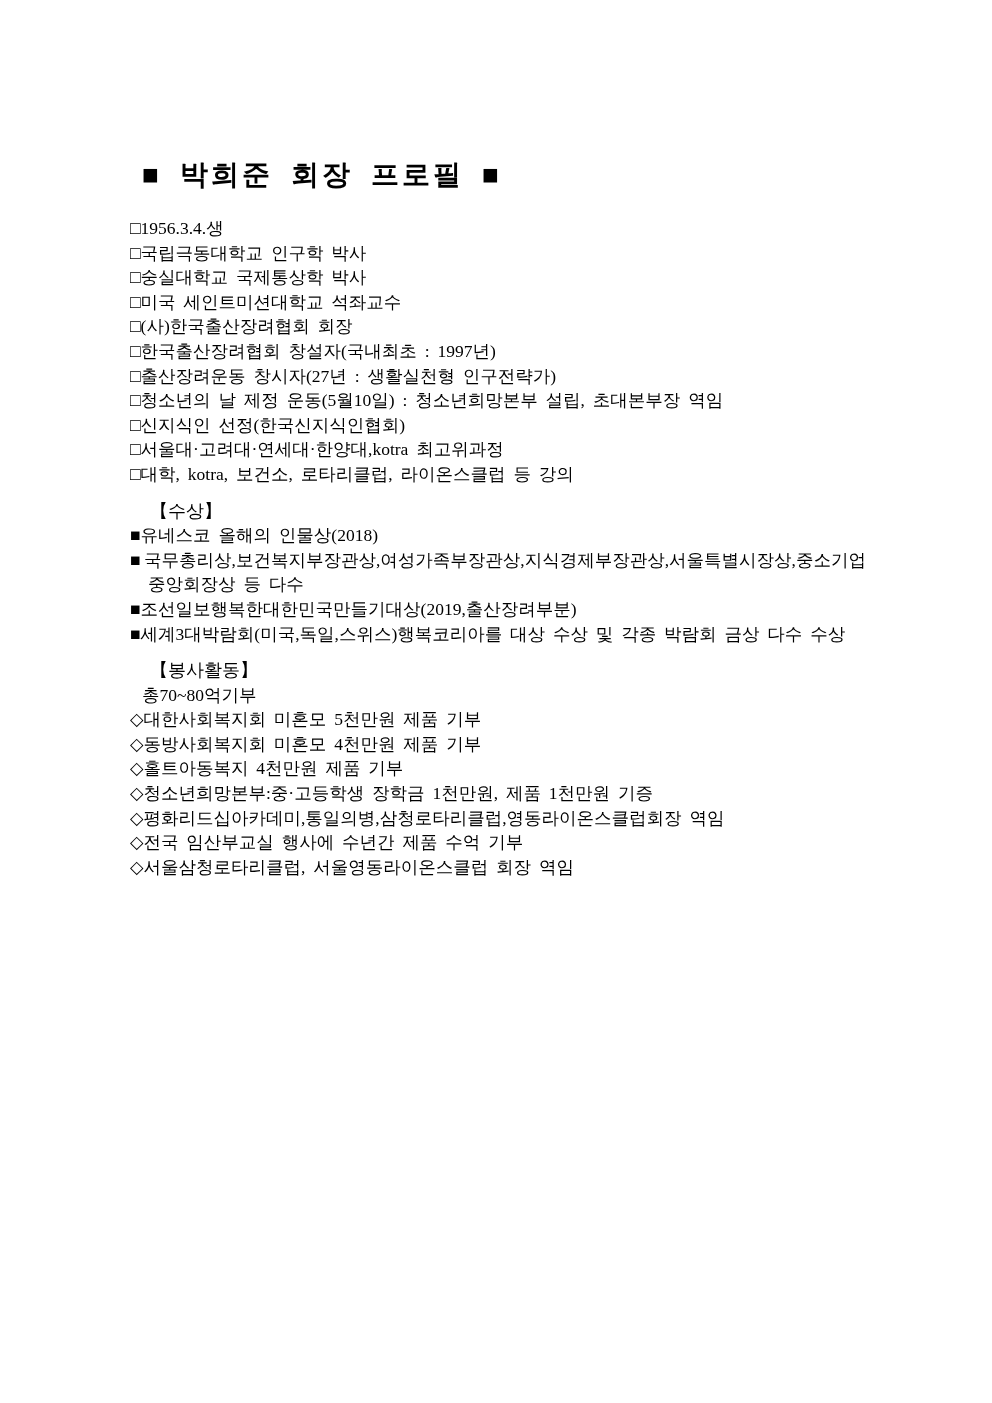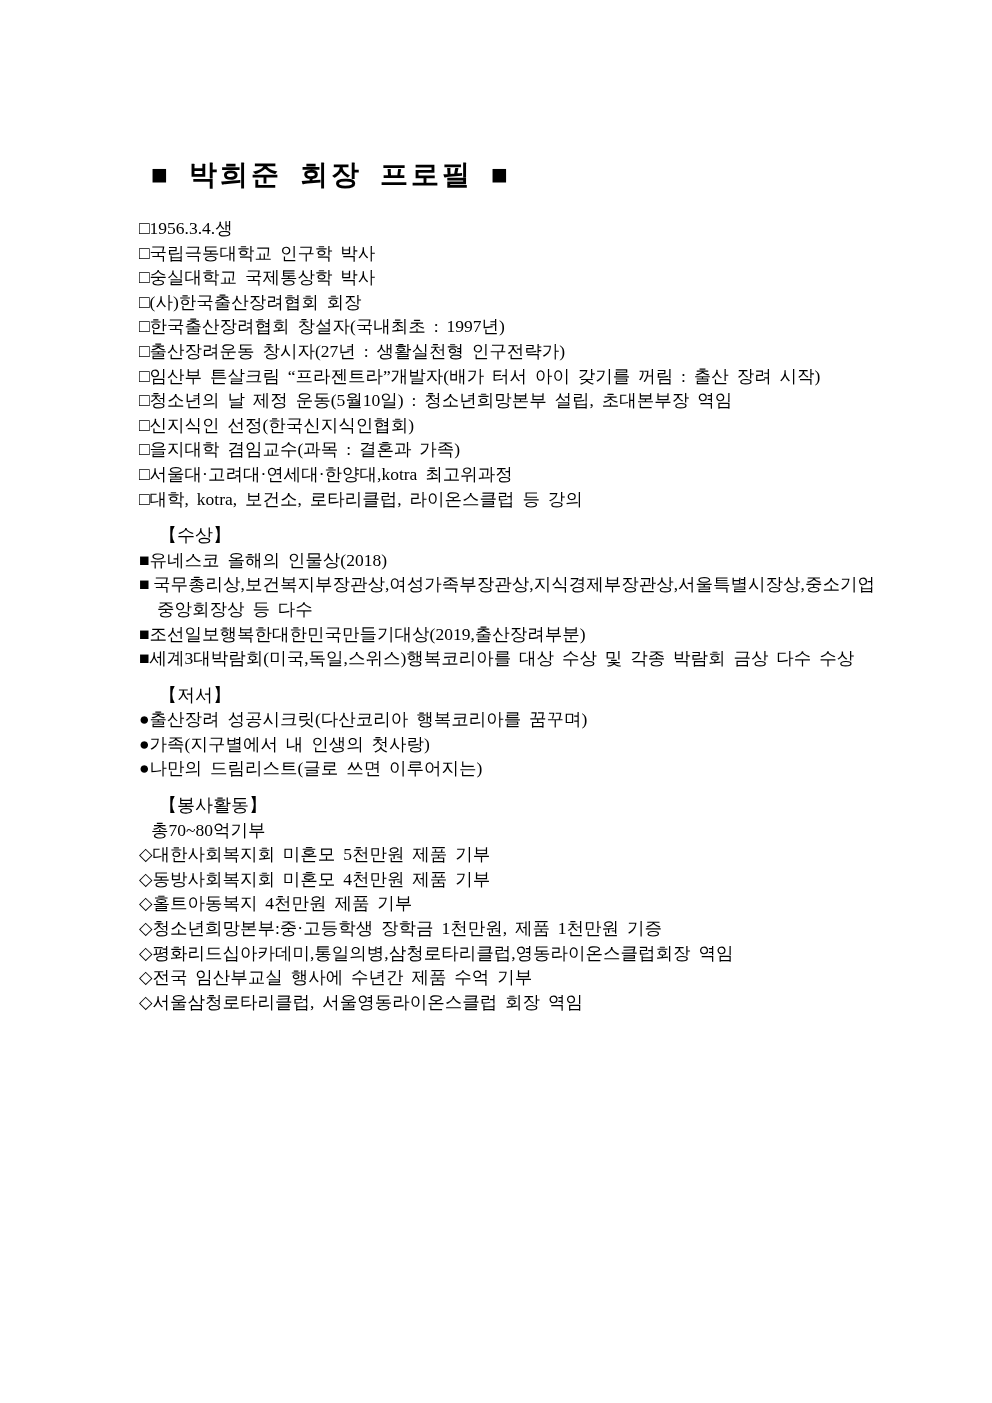--- a/index.html
+++ b/index.html
@@ -11,21 +11,21 @@
     position: relative;
     width: 992px;
     height: 1403px;
     background: #ffffff;
     color: #000000;
     font-family: "Liberation Serif", "DejaVu Serif", serif;
     overflow: hidden;
   }
   .content {
     position: absolute;
-    left: 151px;
+    left: 142px;
     top: 158px;
     width: 724px;
   }
   .doc-title {
     margin: 0;
     font-size: 28px;
     line-height: 34px;
     font-weight: 700;
     letter-spacing: 3px;
     word-spacing: 8px;
@@ -60,45 +60,38 @@
 
 <div class="page">
   <div class="content">
 
     <h1 class="doc-title">■ 박희준 회장 프로필 ■</h1>
 
     <div class="block">
       <div class="item hang">□1956.3.4.생</div>
       <div class="item hang">□국립극동대학교 인구학 박사</div>
       <div class="item hang">□숭실대학교 국제통상학 박사</div>
+      <div class="item hang">□미국 세인트미션대학교 석좌교수</div>
       <div class="item hang">□(사)한국출산장려협회 회장</div>
       <div class="item hang">□한국출산장려협회 창설자(국내최초 : 1997년)</div>
       <div class="item hang">□출산장려운동 창시자(27년 : 생활실천형 인구전략가)</div>
-      <div class="item hang">□임산부 튼살크림 “프라젠트라”개발자(배가 터서 아이 갖기를 꺼림 : 출산 장려 시작)</div>
       <div class="item hang">□청소년의 날 제정 운동(5월10일) : 청소년희망본부 설립, 초대본부장 역임</div>
       <div class="item hang">□신지식인 선정(한국신지식인협회)</div>
-      <div class="item hang">□을지대학 겸임교수(과목 : 결혼과 가족)</div>
       <div class="item hang">□서울대·고려대·연세대·한양대,kotra 최고위과정</div>
       <div class="item hang">□대학, kotra, 보건소, 로타리클럽, 라이온스클럽 등 강의</div>
     </div>
 
     <div class="section">
       <h2 class="section-heading">【수상】</h2>
       <div class="item hang">■유네스코 올해의 인물상(2018)</div>
       <div class="item hang">■국무총리상,보건복지부장관상,여성가족부장관상,지식경제부장관상,서울특별시장상,중소기업중앙회장상 등 다수</div>
       <div class="item hang">■조선일보행복한대한민국만들기대상(2019,출산장려부분)</div>
       <div class="item hang">■세계3대박람회(미국,독일,스위스)행복코리아를 대상 수상 및 각종 박람회 금상 다수 수상</div>
     </div>
 
-    <div class="section">
-      <h2 class="section-heading">【저서】</h2>
-      <div class="item hang">●출산장려 성공시크릿(다산코리아 행복코리아를 꿈꾸며)</div>
-      <div class="item hang">●가족(지구별에서 내 인생의 첫사랑)</div>
-      <div class="item hang">●나만의 드림리스트(글로 쓰면 이루어지는)</div>
-    </div>
 
     <div class="section">
       <h2 class="section-heading">【봉사활동】</h2>
       <div class="item">총70~80억기부</div>
       <div class="item hang">◇대한사회복지회 미혼모 5천만원 제품 기부</div>
       <div class="item hang">◇동방사회복지회 미혼모 4천만원 제품 기부</div>
       <div class="item hang">◇홀트아동복지 4천만원 제품 기부</div>
       <div class="item hang">◇청소년희망본부:중·고등학생 장학금 1천만원, 제품 1천만원 기증</div>
       <div class="item hang">◇평화리드십아카데미,통일의병,삼청로타리클럽,영동라이온스클럽회장 역임</div>
       <div class="item hang">◇전국 임산부교실 행사에 수년간 제품 수억 기부</div>

